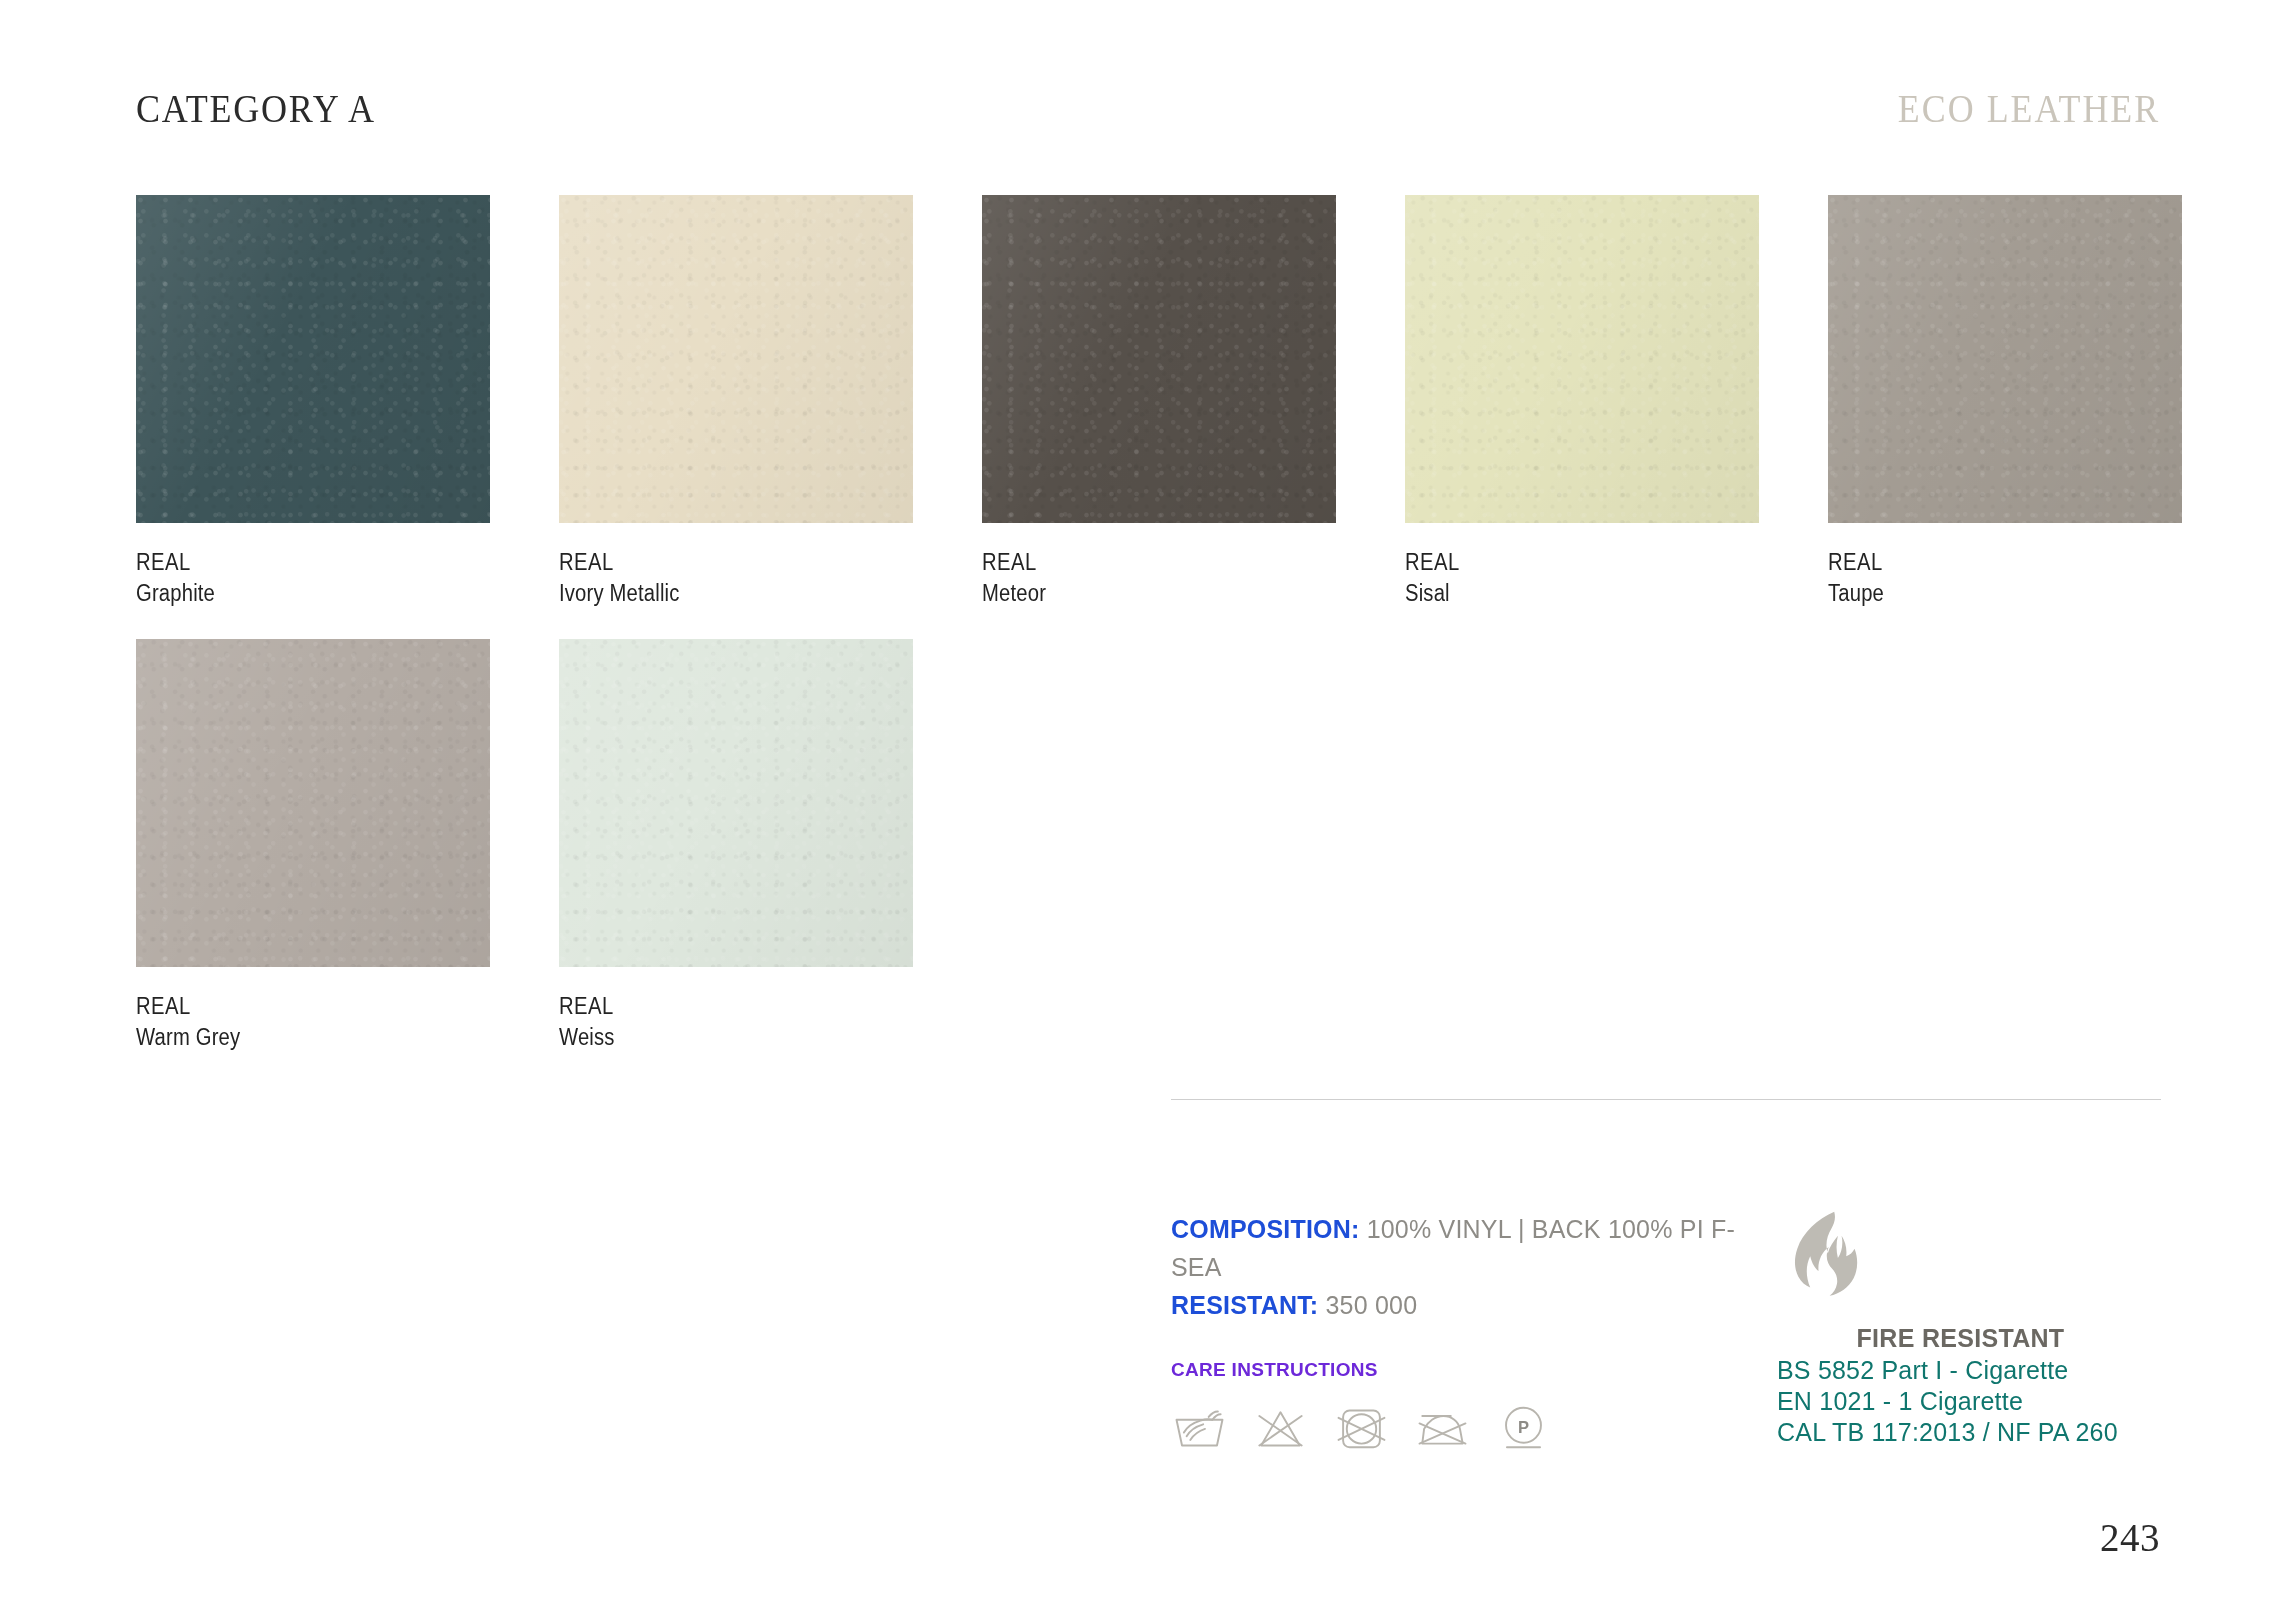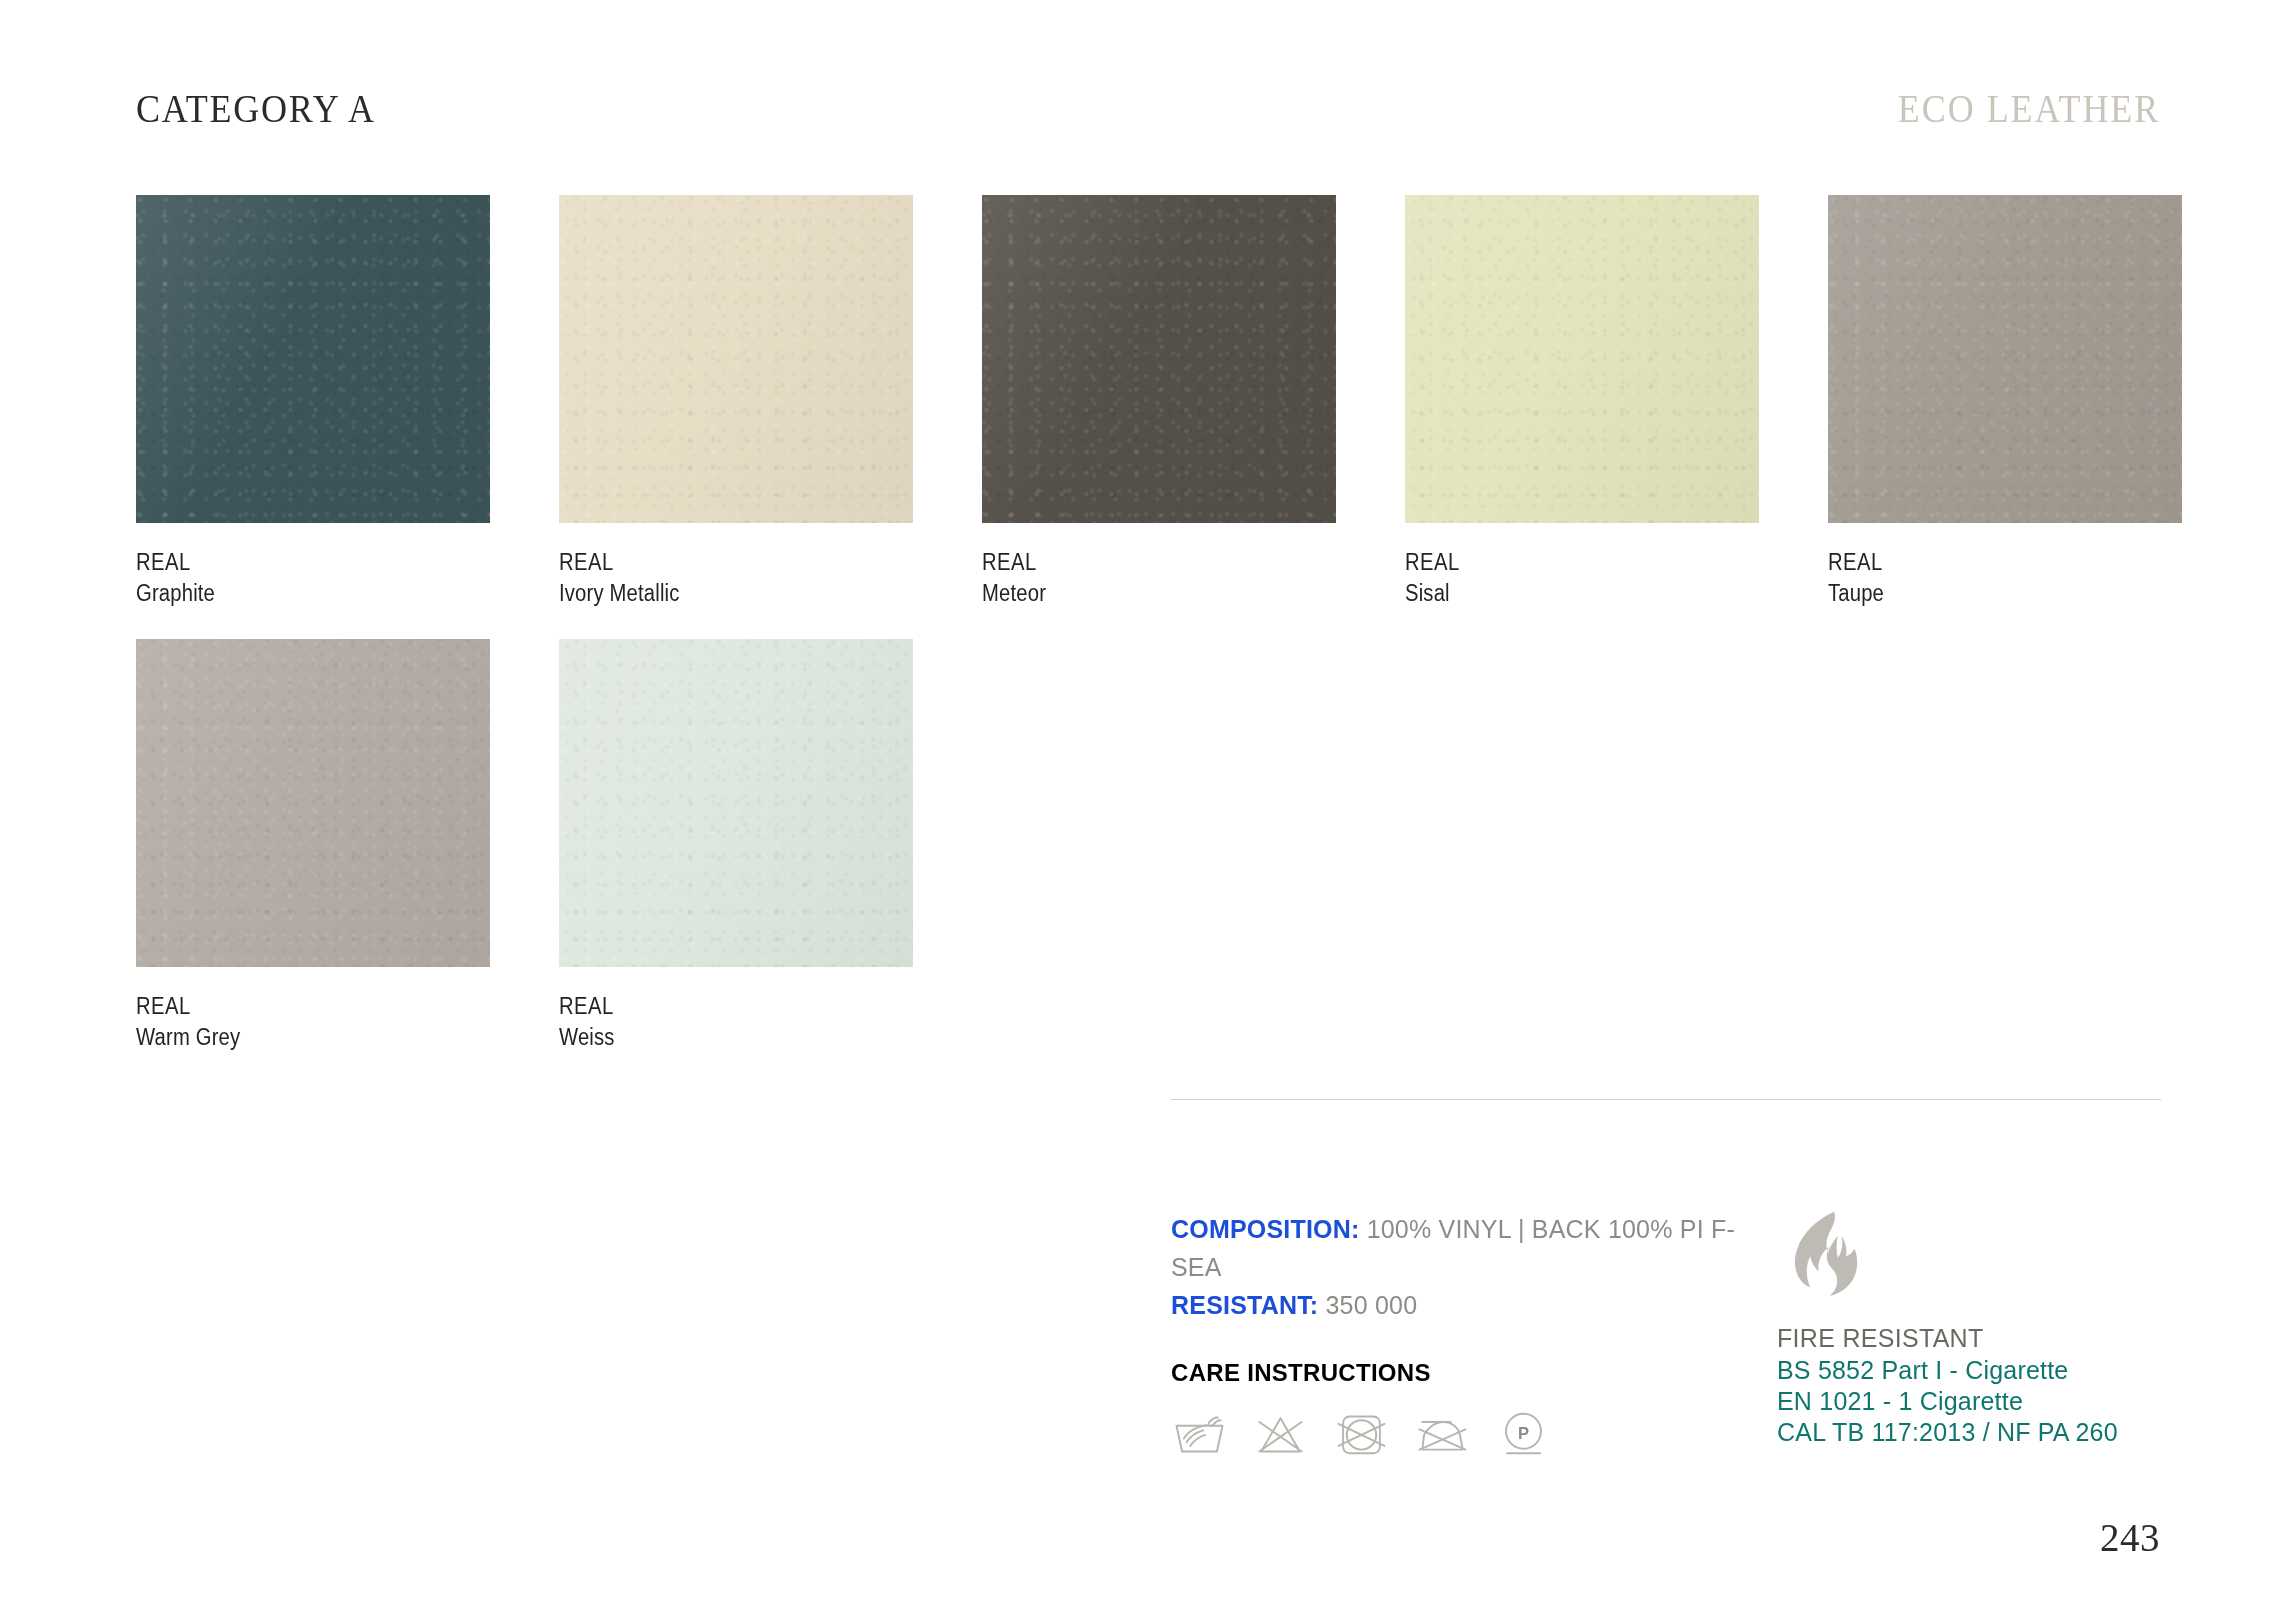--- a/index.html
+++ b/index.html
@@ -137,46 +137,47 @@
     letter-spacing: 0.2px;
   }
   .spec-line .k {
     font-weight: 700;
     color: #1d4ed8;
   }
   .spec-martindale { margin-top: 0; }
 
   .care-heading {
     margin-top: 35px;
-    font-size: 24px;
+    font-size: 19px;
     font-weight: 700;
-    color: #000000;
+    color: #6d28d9;
     letter-spacing: 0.3px;
   }
   .care-icons {
     margin-top: 24px;
     display: flex;
     flex-direction: row;
     align-items: center;
   }
   .care-icon {
     width: 57px;
     height: 48px;
     margin-right: 24px;
   }
   .care-icon svg { display: block; }
 
   .fire-icon { width: 96px; height: 92px; margin-bottom: 20px; }
   .fire-icon svg { display: block; }
   .fr-title {
     font-size: 25px;
-    font-weight: 400;
+    font-weight: 700;
     color: #6b6862;
     letter-spacing: 0.3px;
     line-height: 33px;
+    text-align: center;
   }
   .fr-line {
     font-size: 25px;
     font-weight: 300;
     color: #0f766e;
     line-height: 31px;
     letter-spacing: 0.2px;
   }
 
   

